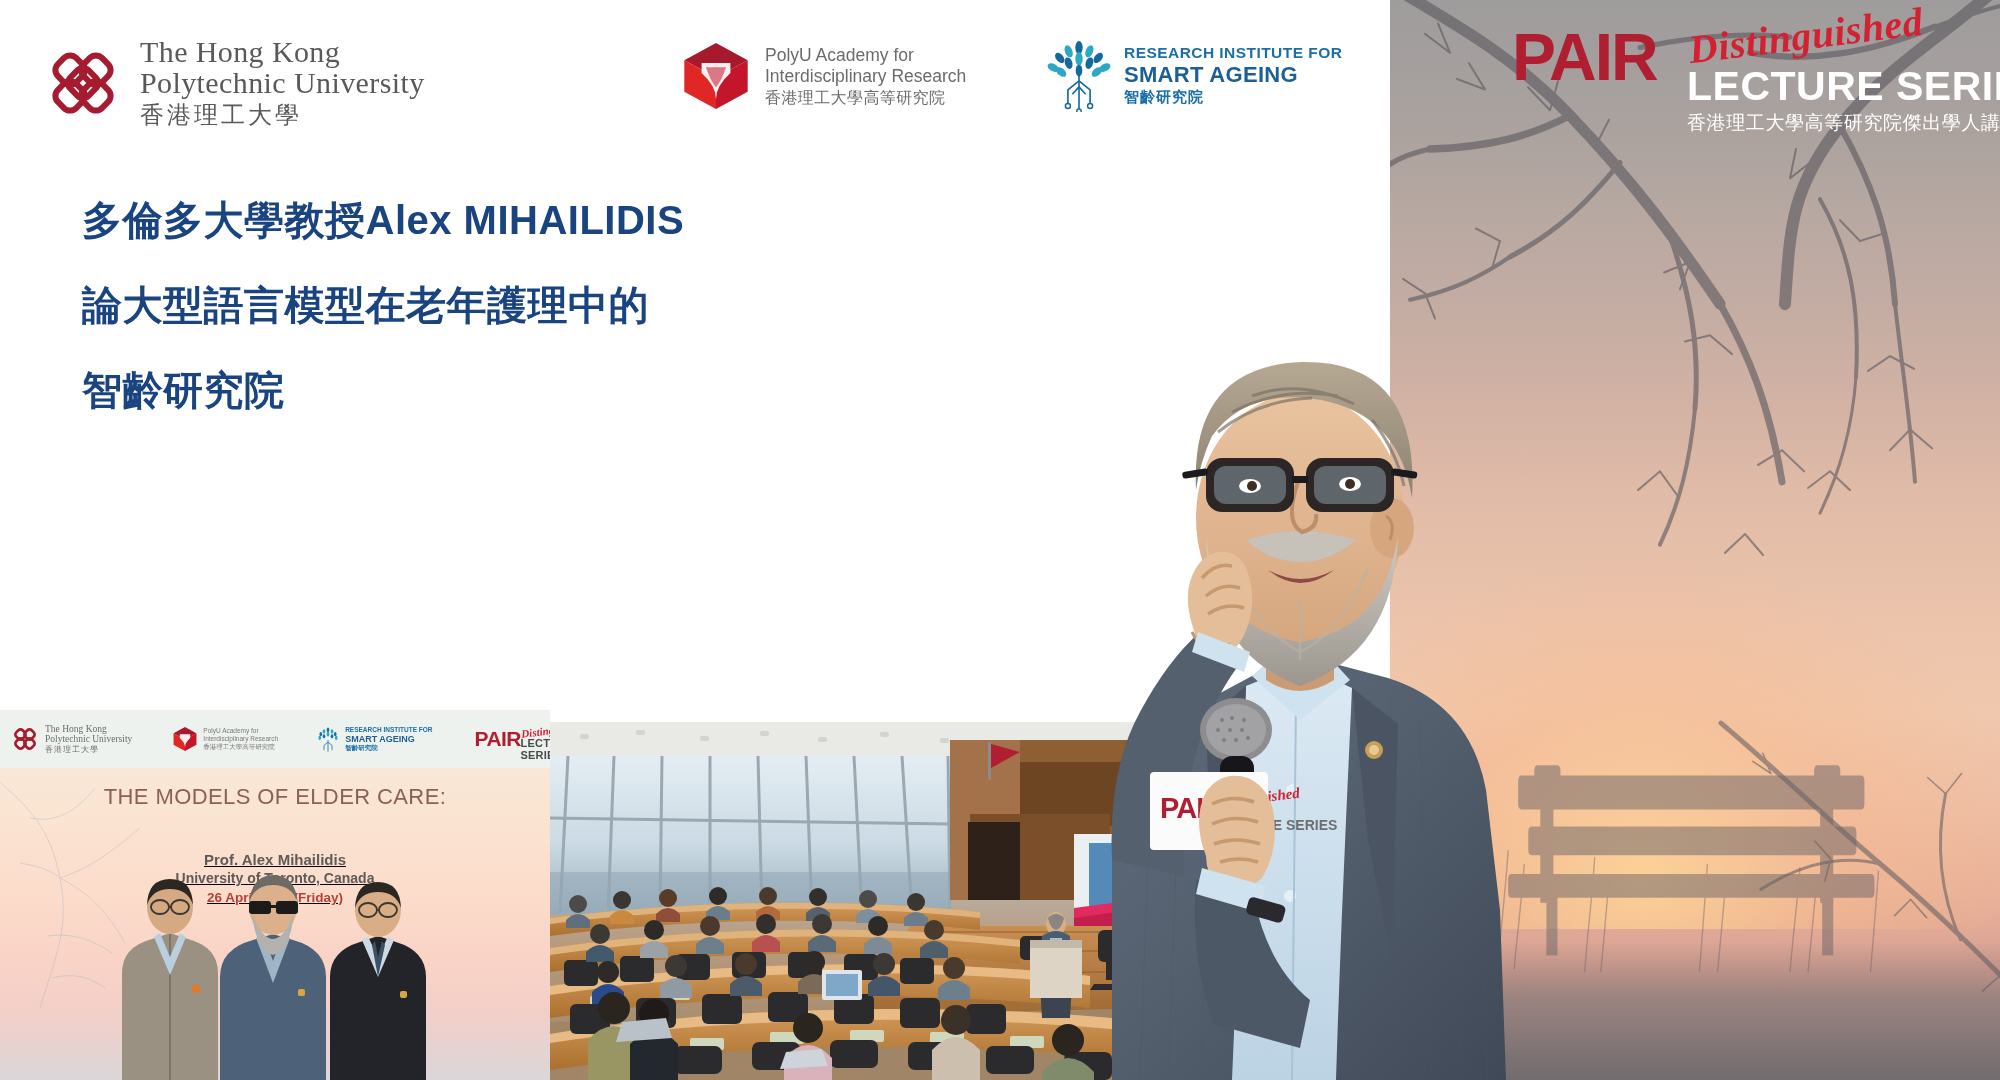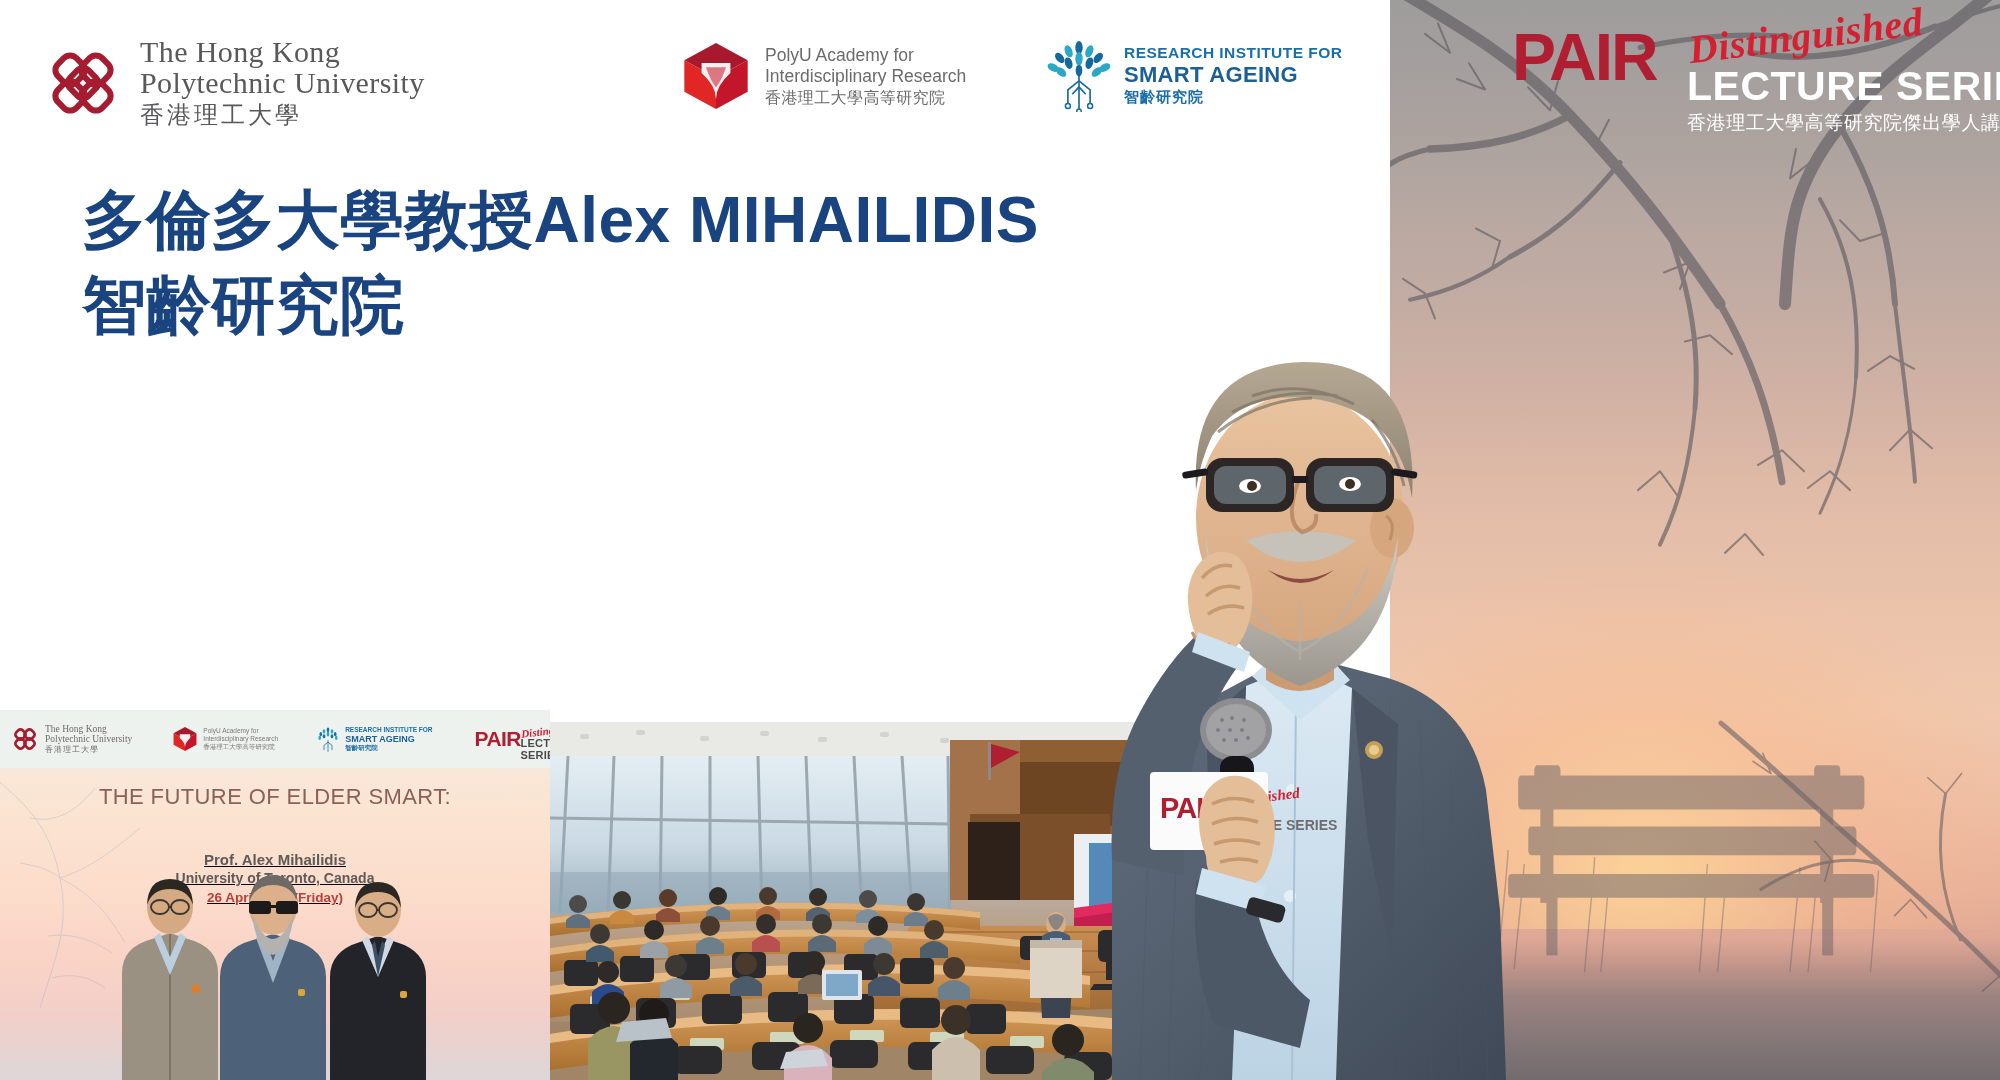--- a/index.html
+++ b/index.html
@@ -64,21 +64,21 @@
   .disting{ position:absolute; left:176px; top:-16px; font-size:40px; color:#d42132;
             font-family:"Liberation Serif","DejaVu Serif",serif; font-style:italic; font-weight:bold;
             transform:rotate(-7deg); letter-spacing:.5px; }
   .lecture-line{ position:absolute; left:175px; top:36px; font-size:41px; font-weight:bold;
                  color:#ffffff; letter-spacing:.5px; line-height:44px; white-space:nowrap;}
   .pair-zh{ position:absolute; left:175px; top:82px; font-size:19px; color:#ffffff;
             letter-spacing:.6px; white-space:nowrap; }
 
   
   .headline{ position:absolute; left:82px; top:178px; width:1180px; color:#1a4480;
-             font-size:64px; font-weight:bold; line-height:85px; letter-spacing:.5px; }
+             font-size:40px; font-weight:bold; line-height:85px; letter-spacing:.5px; }
   .headline .ln{ white-space:nowrap; }
 
   
   .photo-backdrop{
     position:absolute; left:0; top:710px; width:550px; height:370px; overflow:hidden;
     background:linear-gradient(to bottom,#f5ece0 0%,#fbe4d2 28%,#fcdccb 50%,#f9d3c6 68%,#f2cfc8 82%,#dcd6d8 100%);
   }
   .bd-bar{ position:absolute; left:0; top:0; width:100%; height:58px; background:#eef2ee;
            display:flex; align-items:center; }
   .bd-bar .mini{ display:flex; align-items:center; gap:5px; }
@@ -262,20 +262,21 @@
     <div class="pair-row">
       <div class="pair-word">PAIR</div>
       <div class="disting">Distinguished</div>
       <div class="lecture-line">LECTURE SERIES</div>
       <div class="pair-zh">香港理工大學高等研究院傑出學人講座系列</div>
     </div>
   </div>
 
   <div class="headline">
     <div class="ln">多倫多大學教授Alex MIHAILIDIS</div>
+    <div class="ln">論大型語言模型在老年護理中的</div>
     <div class="ln">智齡研究院</div>
   </div>
 
   <div class="photo-backdrop">
 
     <svg class="bd-veins" viewBox="0 0 150 240" preserveAspectRatio="none">
       <g stroke="#8fa7c0" stroke-width=".9" fill="none">
         <path d="M-5 10 C 30 40, 50 60, 60 110 S 55 190, 40 240"></path>
         <path d="M60 110 C 90 100, 110 85, 140 60"></path>
         <path d="M60 110 C 88 125, 105 140, 125 175"></path>
@@ -345,21 +346,21 @@
       </div>
 
       <div class="bd-pls">
         <span class="p">PAIR</span>
         <span class="d">Distinguished</span>
         <span class="l">LECTURE SERIES</span>
       </div>
     </div>
 
     <div class="bd-title">
-      <div>THE FUTURE OF ELDER SMART:</div>
+      <div>THE MODELS OF ELDER CARE:</div>
     </div>
 
     <div class="bd-sub">
       <div class="n">Prof. Alex Mihailidis</div>
       <div class="u">University of Toronto, Canada</div>
       <div class="dt">26 April 2024 (Friday)</div>
     </div>
 
     <svg class="bd-people" viewBox="0 0 330 215" preserveAspectRatio="none">
 

